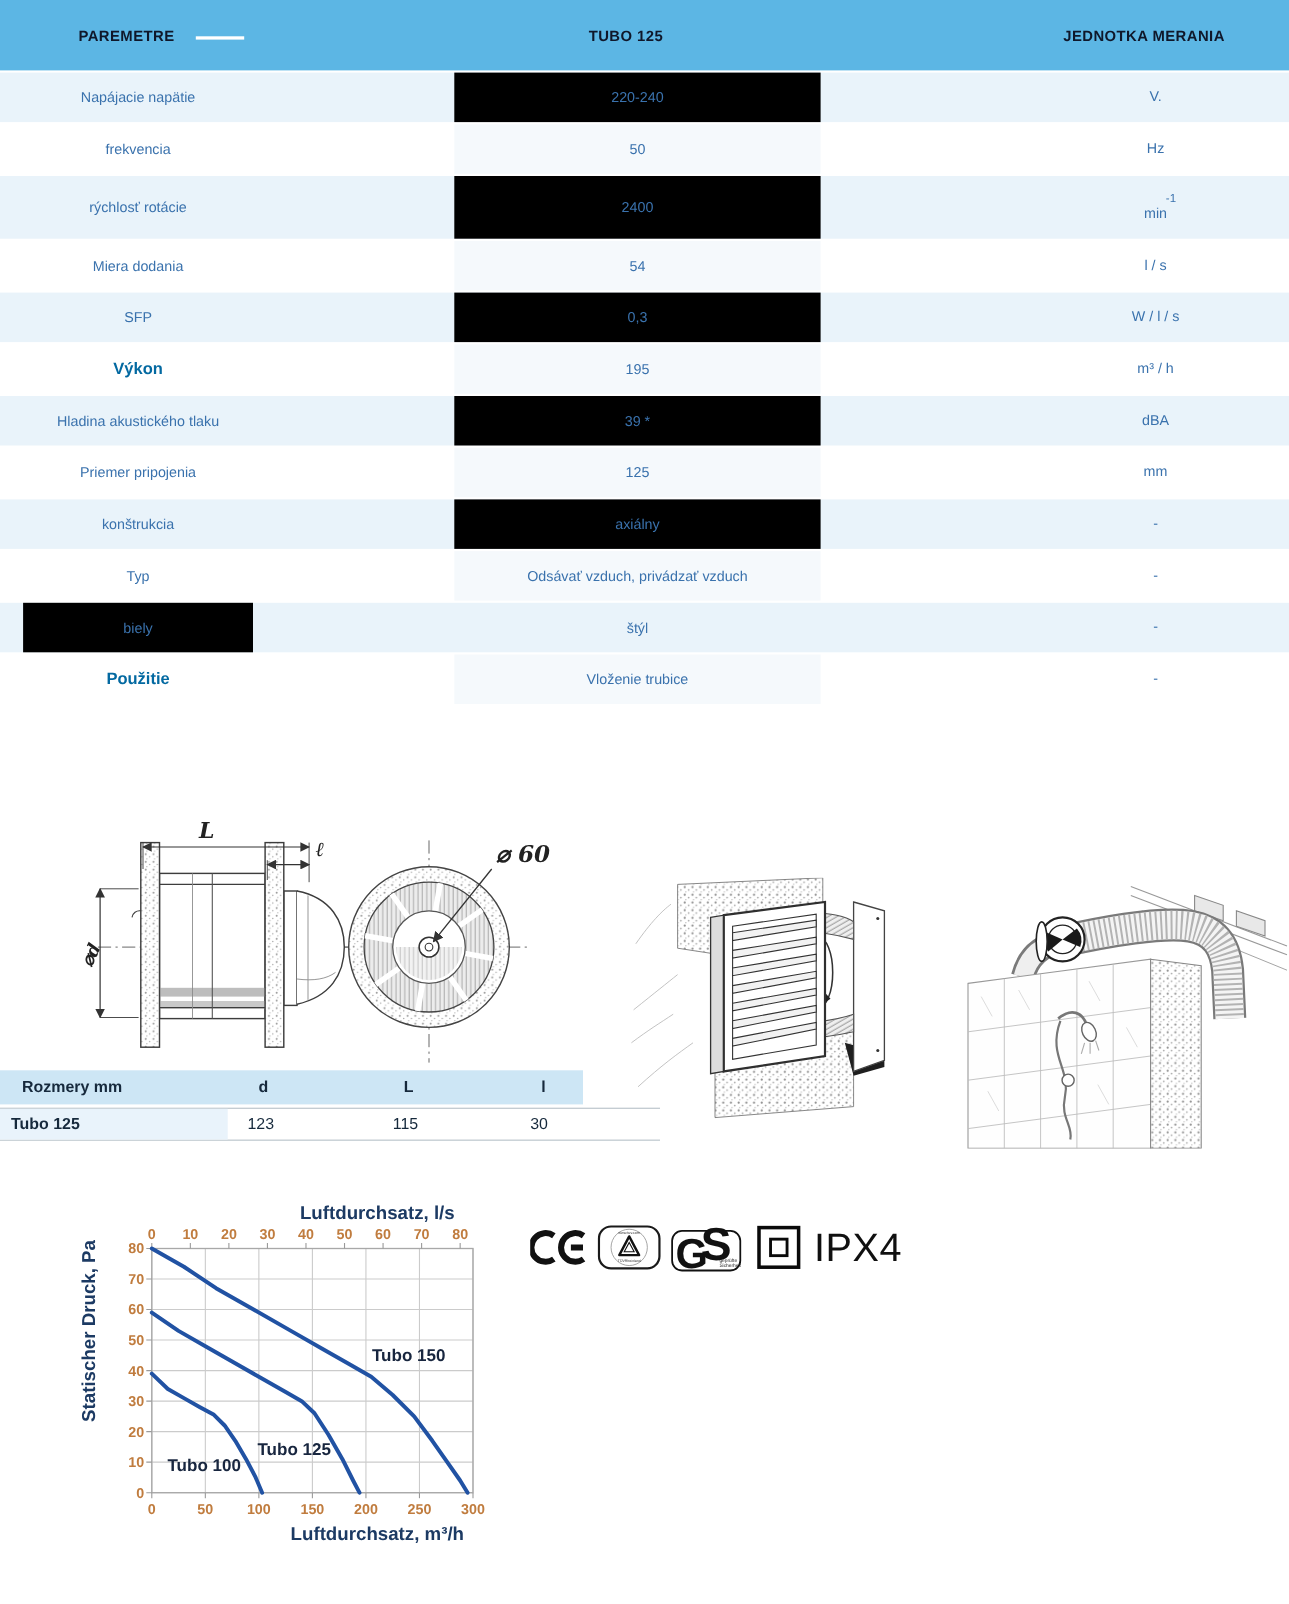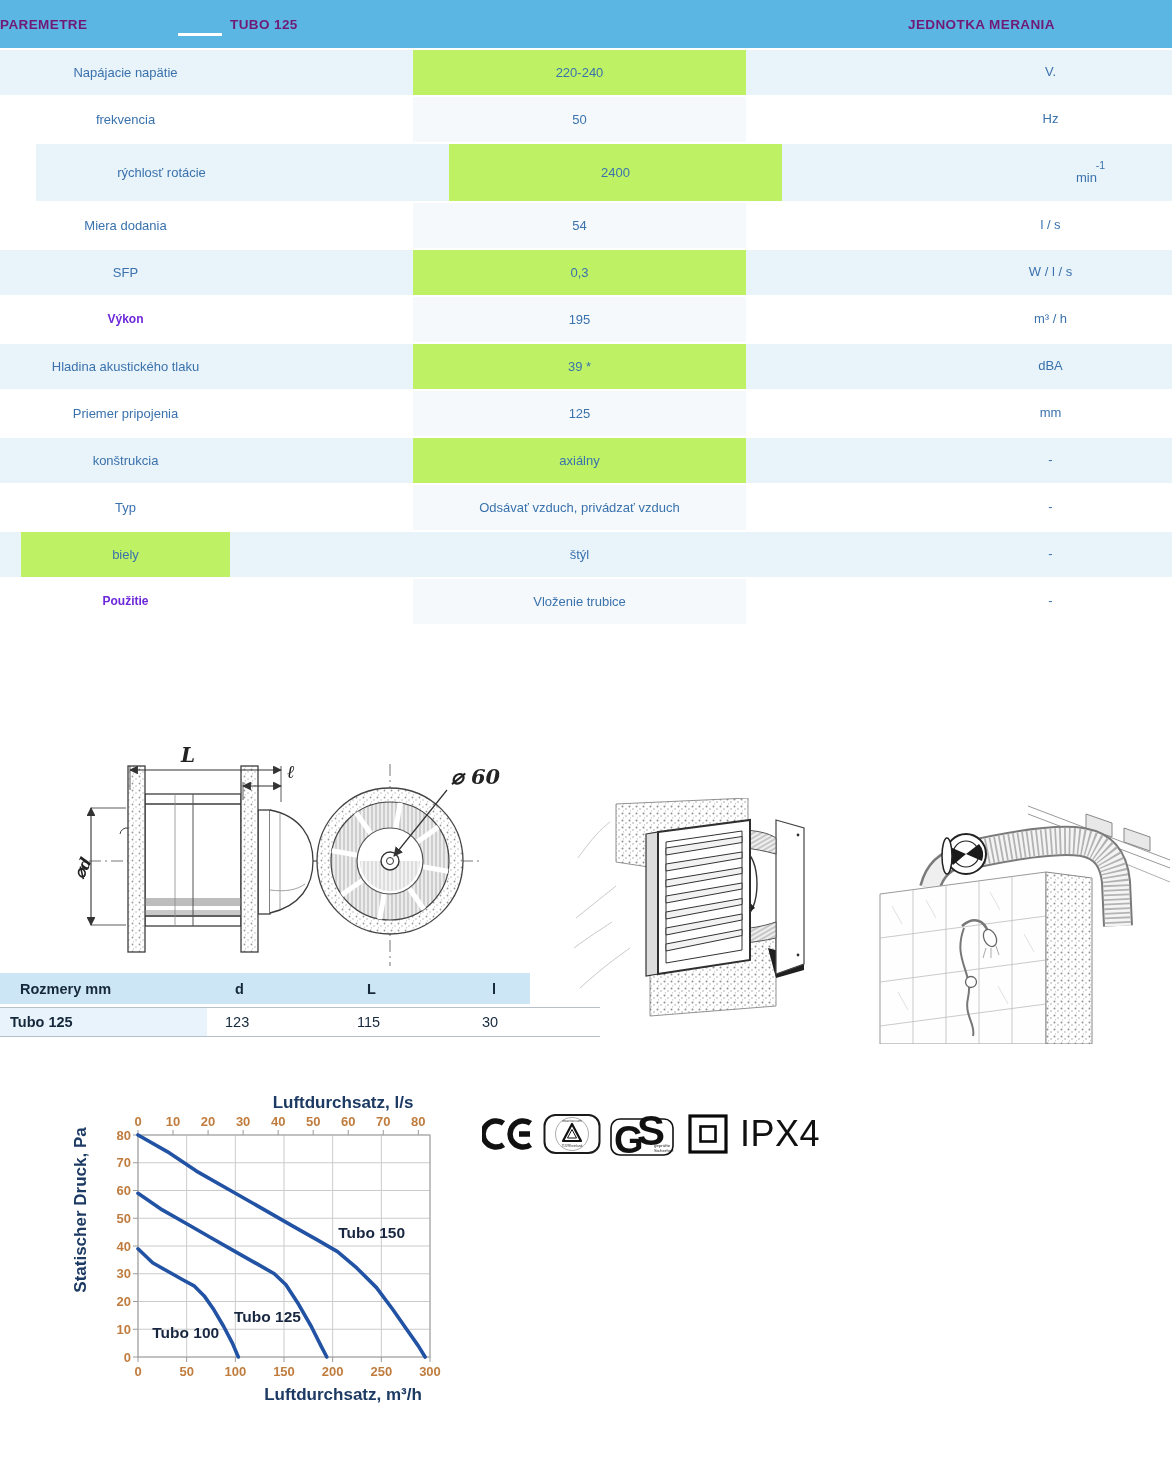--- a/index.html
+++ b/index.html
@@ -1,34 +1,34 @@
 <!DOCTYPE html>
 <html><head>
 <meta charset="utf-8">
 <style>
   html,body{margin:0;padding:0;background:#ffffff;width:1172px;height:1458px;position:relative;
     font-family:"Liberation Sans",sans-serif;-webkit-font-smoothing:antialiased;overflow:hidden;}
   .abs{position:absolute;}
   
   .spec-table{position:absolute;left:0;top:0;width:1172px;}
-  .spec-header{position:relative;height:48px;background:#5cb6e4;display:grid;
-    grid-template-columns:230px 678px 264px;align-items:center;text-align:left;
-    color:#701a75;font-weight:bold;font-size:13.5px;letter-spacing:.4px;}
+  .spec-header{position:relative;height:64px;background:#5cb6e4;display:grid;
+    grid-template-columns:230px 678px 264px;align-items:center;text-align:center;
+    color:#0f172a;font-weight:bold;font-size:13.5px;letter-spacing:.4px;}
   .tab-underline{position:absolute;left:178px;top:33px;width:44px;height:3px;background:#ffffff;}
   .spec-rows{margin-top:2px;}
   .srow{display:grid;grid-template-columns:230px 678px 264px;height:45px;margin-bottom:2px;
     align-items:stretch;text-align:center;font-size:13px;color:#3a72ad;background:#ffffff;}
   .srow.alt{background:#e9f3fa;}
-  .srow.tall{height:57px;margin-left:36px;}
+  .srow.tall{height:57px;}
   .sc{display:flex;align-items:center;justify-content:center;padding-left:21px;}
   .band{width:333px;margin:0 auto;height:100%;display:flex;align-items:center;justify-content:center;
     background:#f5f9fc;padding:0 4px;box-sizing:border-box;}
-  .srow.alt .band{background:#bef264;}
+  .srow.alt .band{background:#000000;}
   .plabel{line-height:1.2;}
-  .bold-label{font-weight:bold;color:#6d28d9;font-size:12px;}
+  .bold-label{font-weight:bold;color:#0369a1;font-size:15px;}
   .unitwrap{display:inline-block;line-height:1.15;}
   .u-sup{display:block;font-size:10.5px;transform:translateX(14px);}
   .u-sup:empty{display:none;}
   
   .dims{position:absolute;left:0;top:973px;width:600px;color:#16293c;}
   .dims-header{width:530px;height:31px;background:#cde6f5;display:grid;
     grid-template-columns:215px 132px 125px 58px;align-items:center;font-weight:bold;font-size:14.5px;}
   .dims-header div{padding-left:20px;}
   .dims-row{width:600px;height:30px;margin-top:3px;border-top:1px solid #b6c0c8;border-bottom:1px solid #b6c0c8;
     display:grid;grid-template-columns:215px 132px 125px 128px;align-items:center;font-size:14.5px;box-sizing:border-box;}

